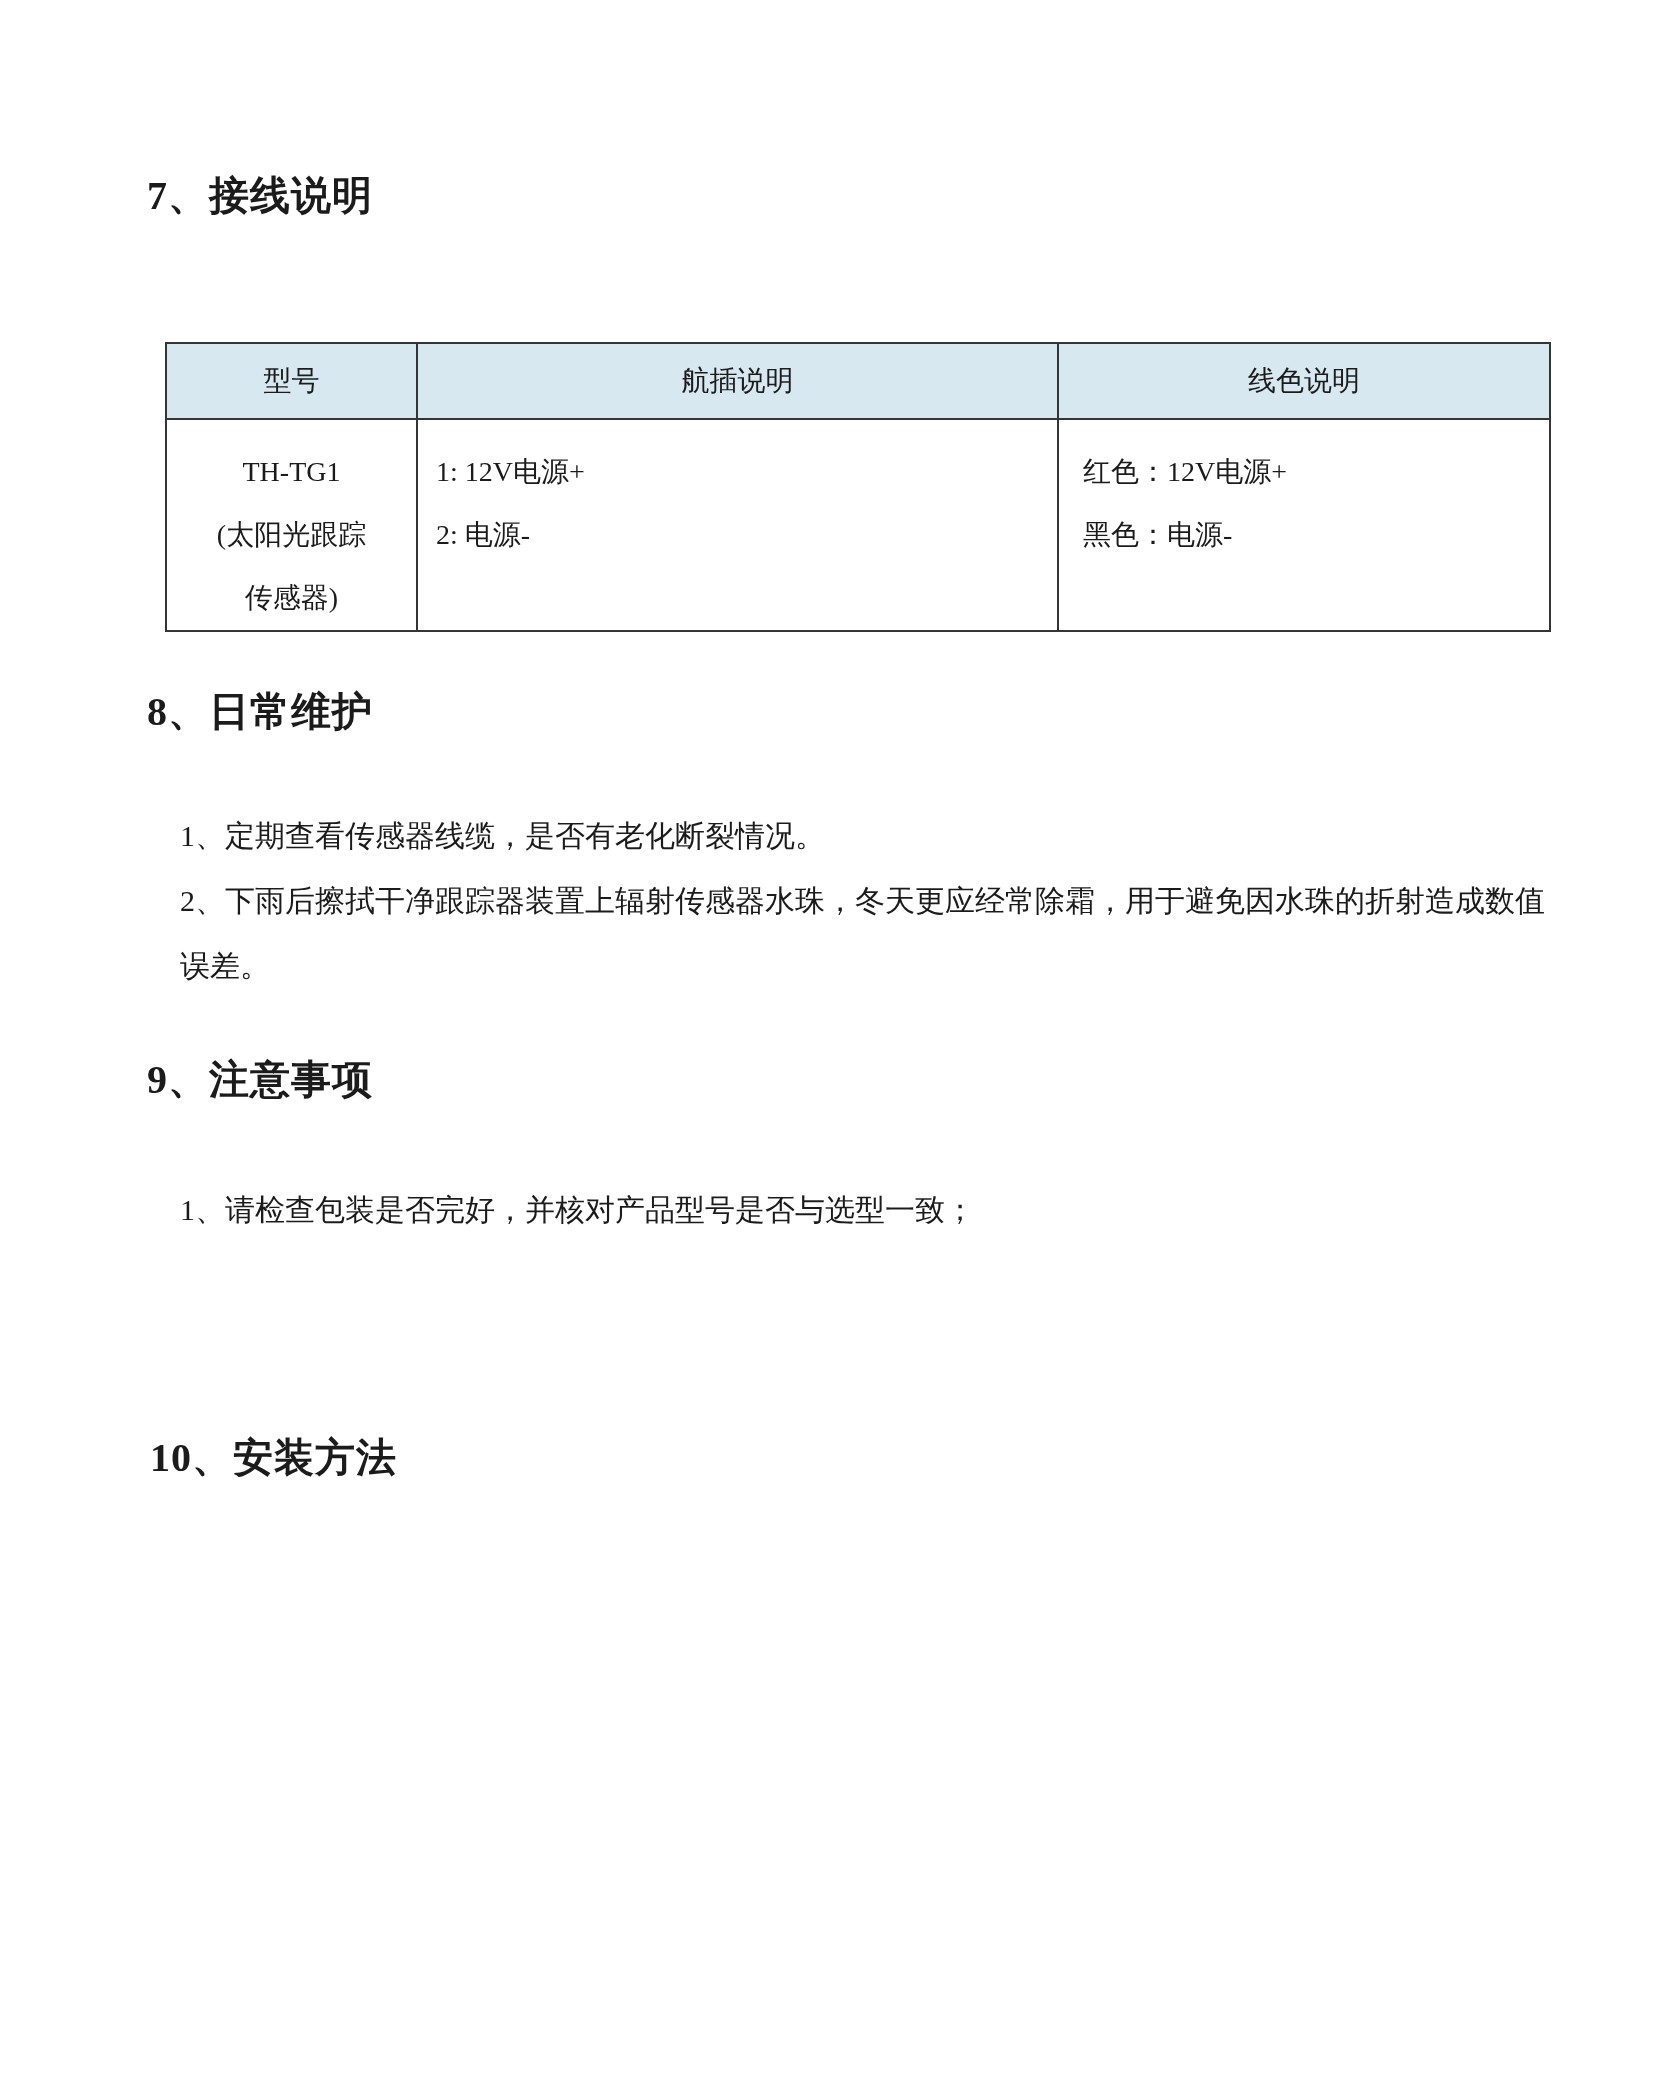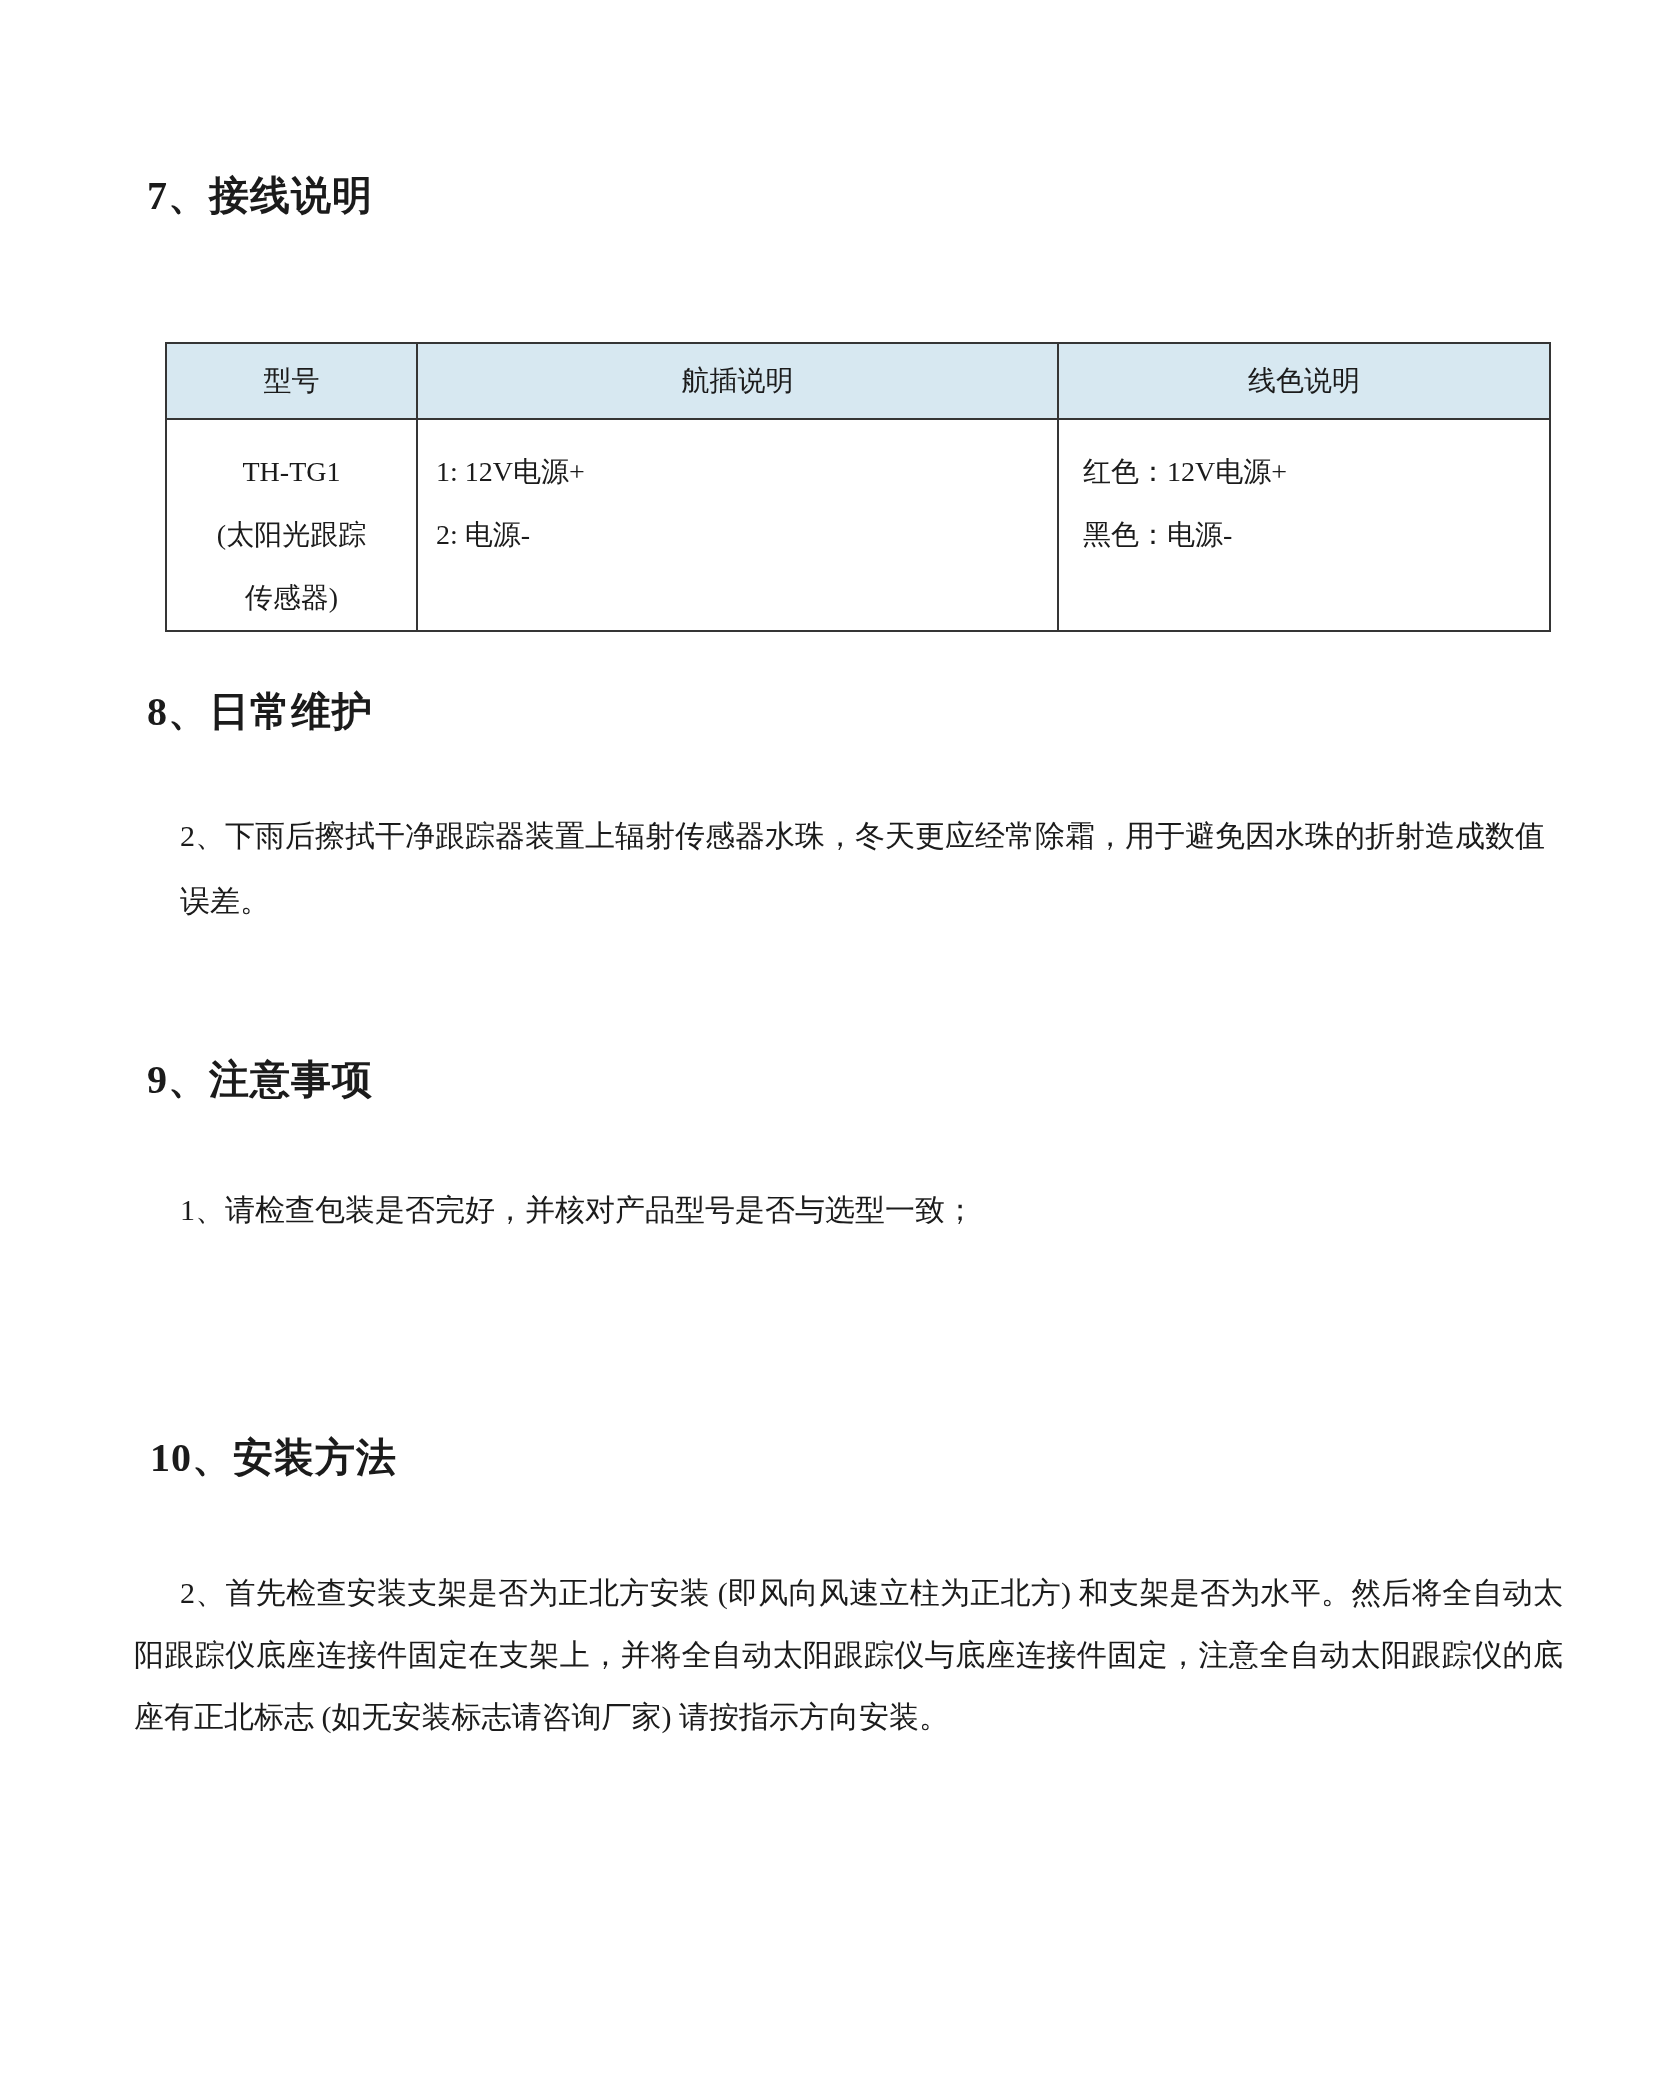--- a/index.html
+++ b/index.html
@@ -114,28 +114,28 @@
             <div>黑色：电源-</div>
           </td>
         </tr>
       </tbody>
     </table>
   </div>
 
   <h2 class="abs heading" id="h-maint">8、日常维护</h2>
 
   <div class="abs list-block" id="maint-block">
+    <p class="item">1、定期查看传感器线缆，是否有老化断裂情况。</p>
     <p class="item">2、下雨后擦拭干净跟踪器装置上辐射传感器水珠，冬天更应经常除霜，用于避免因水珠的折射造成数值误差。</p>
   </div>
 
   <h2 class="abs heading" id="h-notes">9、注意事项</h2>
 
   <div class="abs list-block" id="notes-block">
     <p class="item">1、请检查包装是否完好，并核对产品型号是否与选型一致；</p>
   </div>
 
   <h2 class="abs heading" id="h-install">10、安装方法</h2>
 
   <div class="abs" id="install-block">
-    <p class="para">2、首先检查安装支架是否为正北方安装 (即风向风速立柱为正北方) 和支架是否为水平。然后将全自动太阳跟踪仪底座连接件固定在支架上，并将全自动太阳跟踪仪与底座连接件固定，注意全自动太阳跟踪仪的底座有正北标志 (如无安装标志请咨询厂家) 请按指示方向安装。</p>
   </div>
 
 </div>
 
 </body></html>

